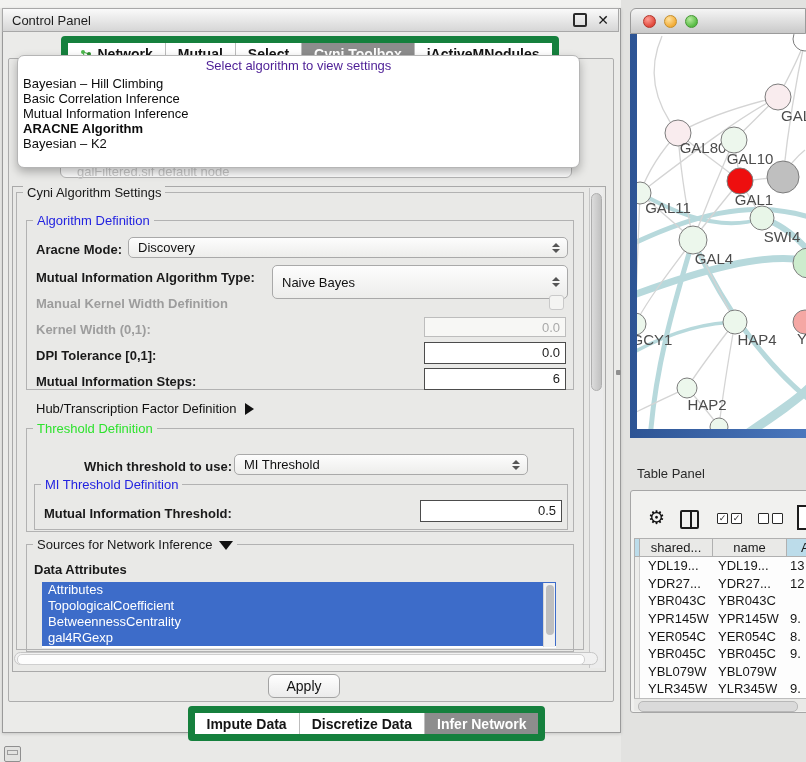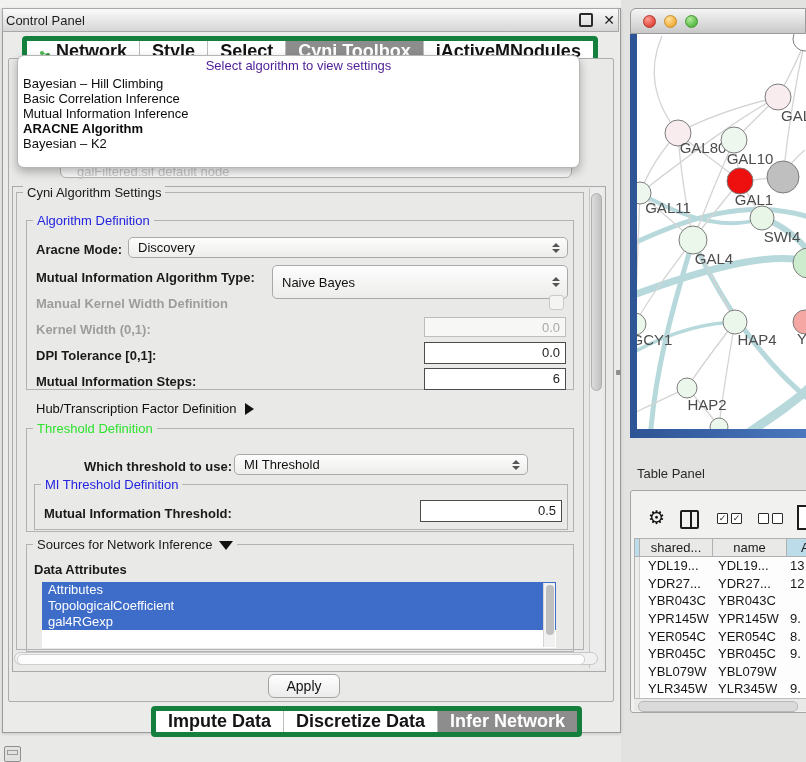--- a/index.html
+++ b/index.html
@@ -4,28 +4,28 @@
 <style>
   html,body{margin:0;padding:0;background:#e6e6e4;}
   .screen{position:relative;width:806px;height:762px;background:#e9e9e7;overflow:hidden;
           font-family:"Liberation Sans","DejaVu Sans",sans-serif;color:#1a1a1a;}
   .abs{position:absolute;}
 
   
   .cp-window{left:2px;top:8px;width:617px;height:723px;background:#ebebe9;
              border:1px solid #9a9a9a;box-shadow:0 1px 3px rgba(0,0,0,.15);}
   .cp-titlebar{left:2px;top:8px;width:617px;height:24px;background:linear-gradient(#fafafa,#d6d6d6);
-               border:1px solid #a8a8a8;box-sizing:border-box;display:flex;align-items:center;padding:0 3px;}
+               border:1px solid #a8a8a8;box-sizing:border-box;display:flex;align-items:center;padding:0 9px;}
   .cp-title{font-size:13px;color:#1d1d1d;flex:1;}
   .win-float{width:10px;height:10px;border:2px solid #2b2b2b;border-radius:2px;margin-right:10px;}
   .win-close{font-size:14px;font-weight:bold;color:#1b1b1b;line-height:10px;}
 
   
-  .seg{display:inline-flex;border:5px solid #15803d;border-radius:4px;background:#fff;
-       height:21px;overflow:hidden;font-size:18px;font-weight:bold;color:#141414;}
+  .seg{display:inline-flex;border:7px solid #15803d;border-radius:4px;background:#fff;
+       height:21px;overflow:hidden;font-size:14px;font-weight:bold;color:#141414;}
   .seg .tab{display:flex;align-items:center;gap:5px;padding:0 12px;border-left:1px solid #bdbdbd;white-space:nowrap;}
   .seg .tab:first-child{border-left:none;}
   .seg .tab.selected{background:#8d8d8d;color:#fff;}
   .topseg{left:0;top:36px;width:620px;display:flex;justify-content:center;}
   .botseg{left:0;top:706px;width:733px;display:flex;justify-content:center;}
 
   .main-panel{left:8px;top:58px;width:604px;height:642px;background:#e9e9e7;
               border:1px solid #adadad;border-radius:2px;}
 
   
@@ -150,21 +150,21 @@
             <line x1="3" y1="3" x2="9" y2="5" stroke="#3aa53a" stroke-width="1"></line>
             <line x1="3" y1="3" x2="5" y2="10" stroke="#3aa53a" stroke-width="1"></line>
             <circle cx="3" cy="3" r="2" fill="#4db84d"></circle>
             <circle cx="9" cy="5" r="2" fill="#2e8f2e"></circle>
             <circle cx="5" cy="10" r="2" fill="#4db84d"></circle>
           </svg>
         </span>
         <span>Network</span>
       </div>
       <div class="tab">
-          <span>Style</span>
+          <span>Mutual</span>
         </div>
       <div class="tab">
           <span>Select</span>
         </div>
       <div class="tab selected">
           <span>Cyni Toolbox</span>
         </div>
       <div class="tab">
           <span>jActiveMNodules</span>
         </div>
@@ -246,20 +246,21 @@
   <div class="abs lbl" style="left:44px;top:506px;">Mutual Information Threshold:</div>
   <div class="abs tfield" style="left:420px;top:500px;width:142px;height:22px;">0.5</div>
 
   <div class="abs fieldset" style="left:26px;top:544px;width:546px;height:106px;">
     <span class="legend"><span>Sources for Network Inference</span><span class="tri-down"></span></span>
   </div>
   <div class="abs lbl" style="left:34px;top:562px;">Data Attributes</div>
   <div class="abs attr-list" id="attr-list">
       <div class="attr-item">Attributes</div>
       <div class="attr-item">TopologicalCoefficient</div>
+      <div class="attr-item">BetweennessCentrality</div>
       <div class="attr-item">gal4RGexp</div>
     </div>
   <div class="abs attr-scroll">
       <div class="attr-thumb"></div>
     </div>
   <div class="abs hscroll1">
       <div class="hthumb1"></div>
     </div>
 
   <div class="abs apply-btn">Apply</div>

